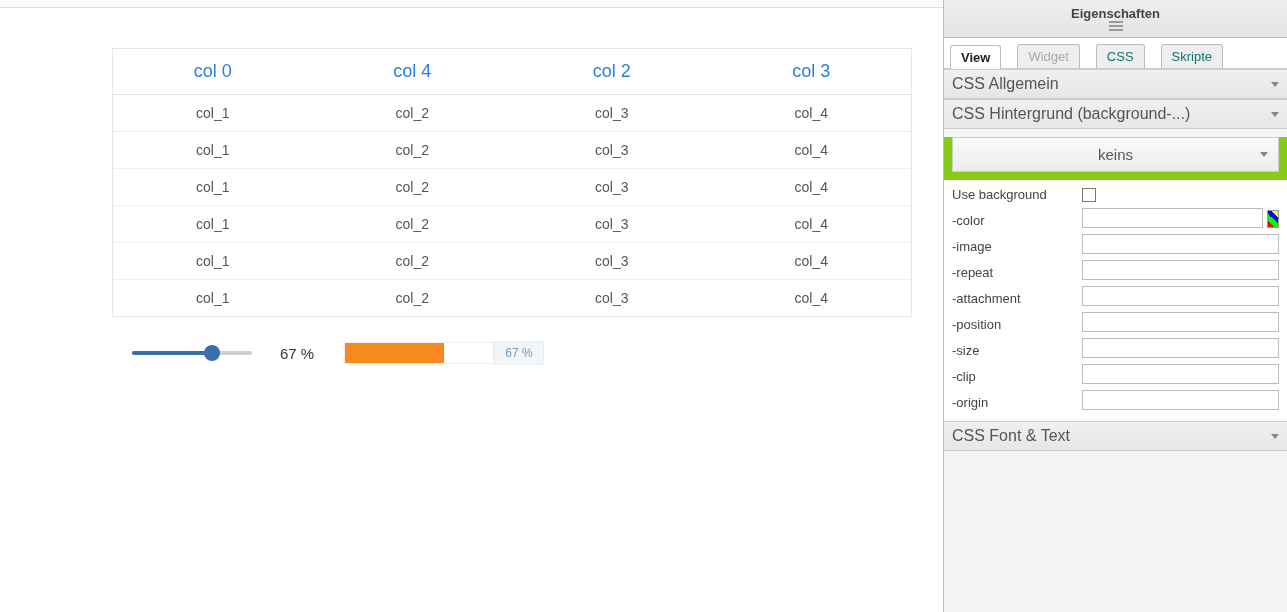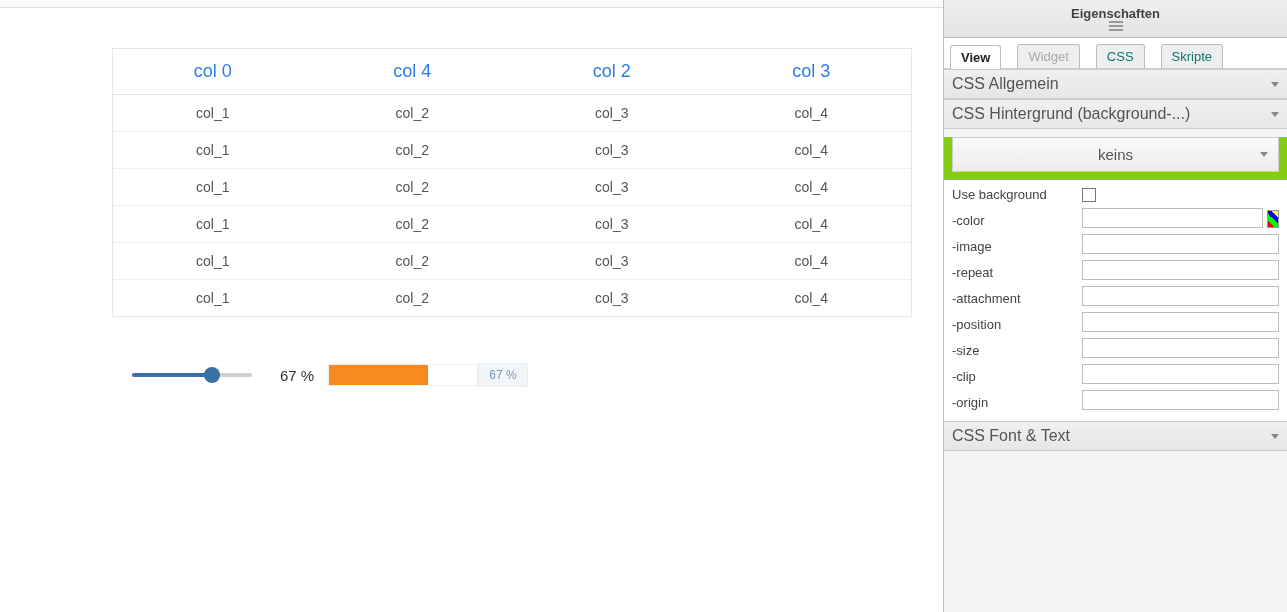--- a/index.html
+++ b/index.html
@@ -44,24 +44,24 @@
 }
 .table-widget td {
   font-size: 14px;
   color: #555;
   padding: 10px 8px;
   text-align: center;
   border-top: 1px solid #eee;
 }
 .table-widget tbody tr:first-child td { border-top: none; }
 .controls-row {
-  margin-top: 46px;
-  display: flex;
-  align-items: center;
-  gap: 14px;
+  margin-top: 24px;
+  display: flex;
+  align-items: center;
+  gap: 30px;
   padding-left: 20px;
 }
 .slider-wrap {
   display: flex;
   align-items: center;
   gap: 28px;
 }
 .slider {
   width: 120px;
   height: 4px;

